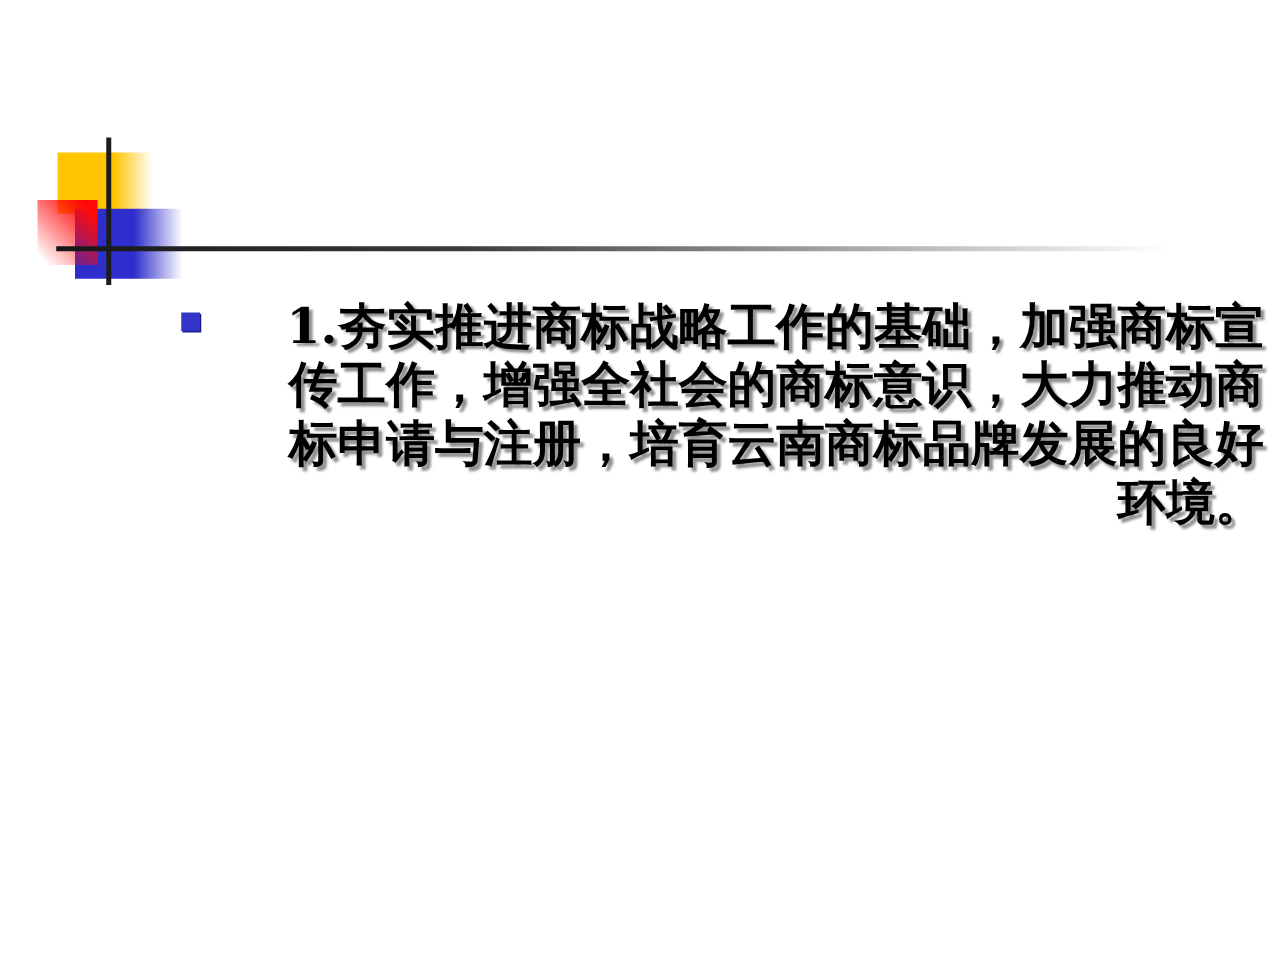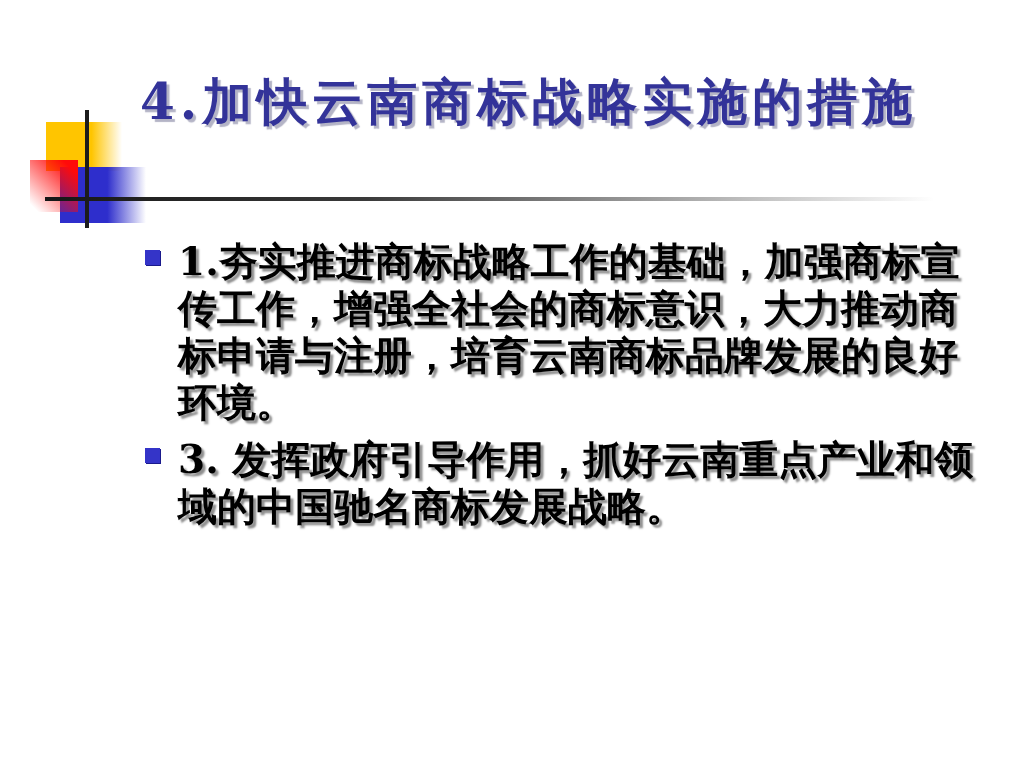--- a/index.html
+++ b/index.html
@@ -65,20 +65,21 @@
     white-space: nowrap;
   }
 
   
   .bullets {
     position: absolute;
     left: 145px; top: 238px;
     width: 866px;
     margin: 0; padding: 0;
     list-style: none;
+    text-align: right;
   }
   .bullets li {
     position: relative;
     padding-left: 33px;
     margin: 0 0 10px 0;
     font-size: 39px;
     line-height: 47px;
     font-weight: bold;
     color: #000000;
     text-shadow: 3px 3px 2px #8f8f8f;
@@ -99,30 +100,24 @@
 <body>
 
 <div class="slide">
 
   <div class="sq-yellow"></div>
   <div class="sq-blue"></div>
   <div class="sq-red"></div>
   <div class="v-line"></div>
   <div class="h-rule"></div>
 
-  <h1 class="title">4.加快云南商标战略实施的措施</h1>
 
   <ul class="bullets">
     <li>
       <span class="bullet-sq"></span>
       <span class="item-text">1.夯实推进商标战略工作的基础，加强商标宣
 传工作，增强全社会的商标意识，大力推动商
 标申请与注册，培育云南商标品牌发展的良好
 环境。</span>
     </li>
-    <li>
-      <span class="bullet-sq"></span>
-      <span class="item-text">3. 发挥政府引导作用，抓好云南重点产业和领
-域的中国驰名商标发展战略。</span>
-    </li>
   </ul>
 
 </div>
 
 </body></html>

